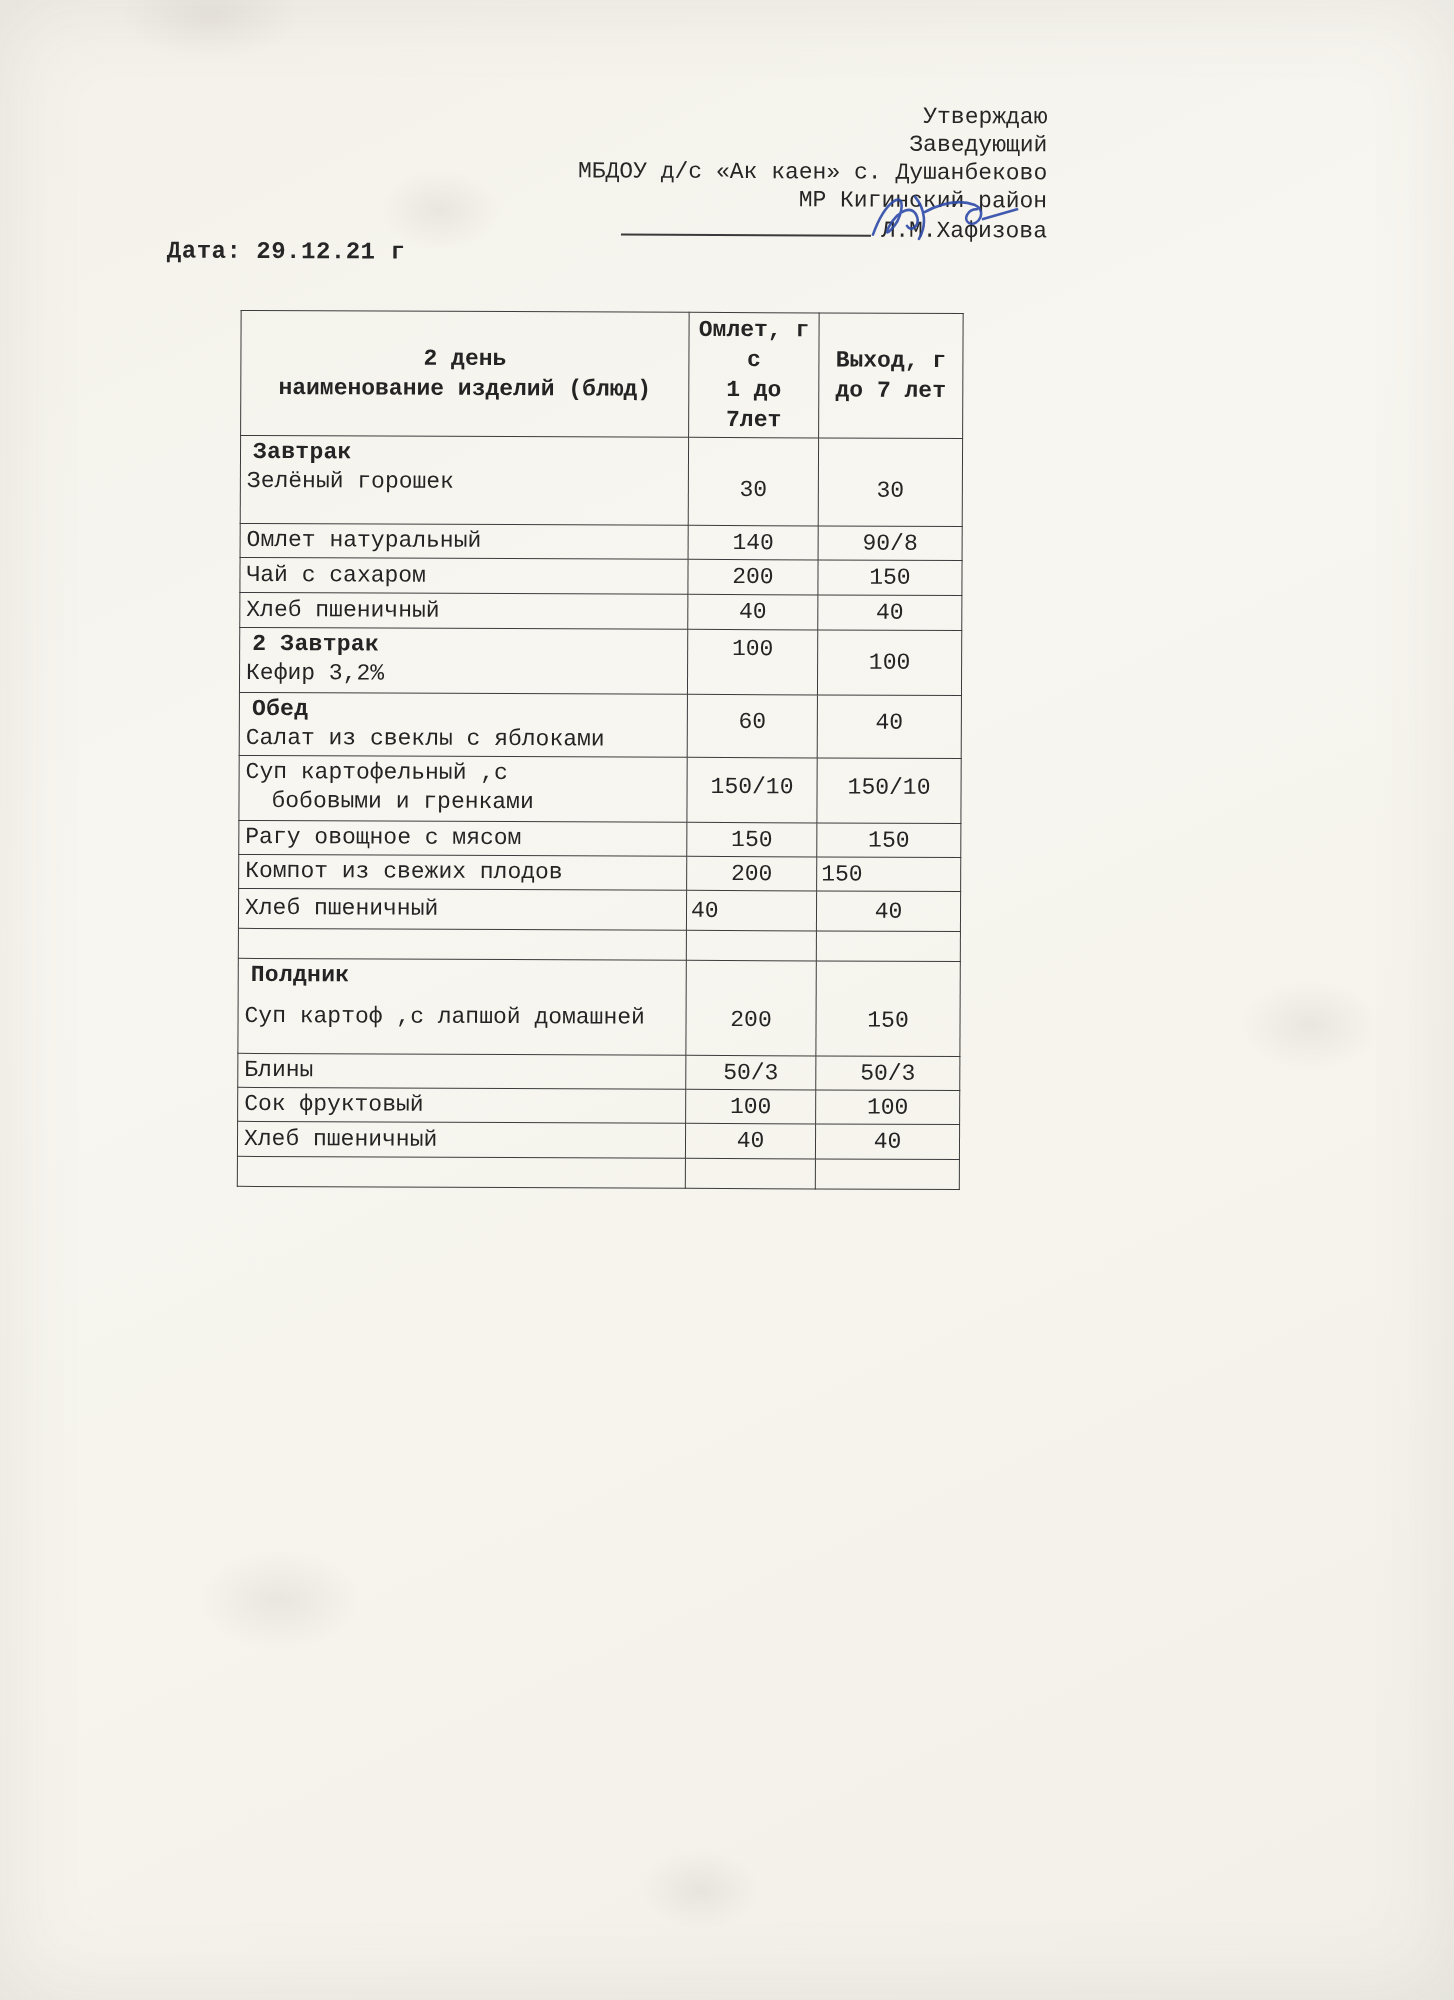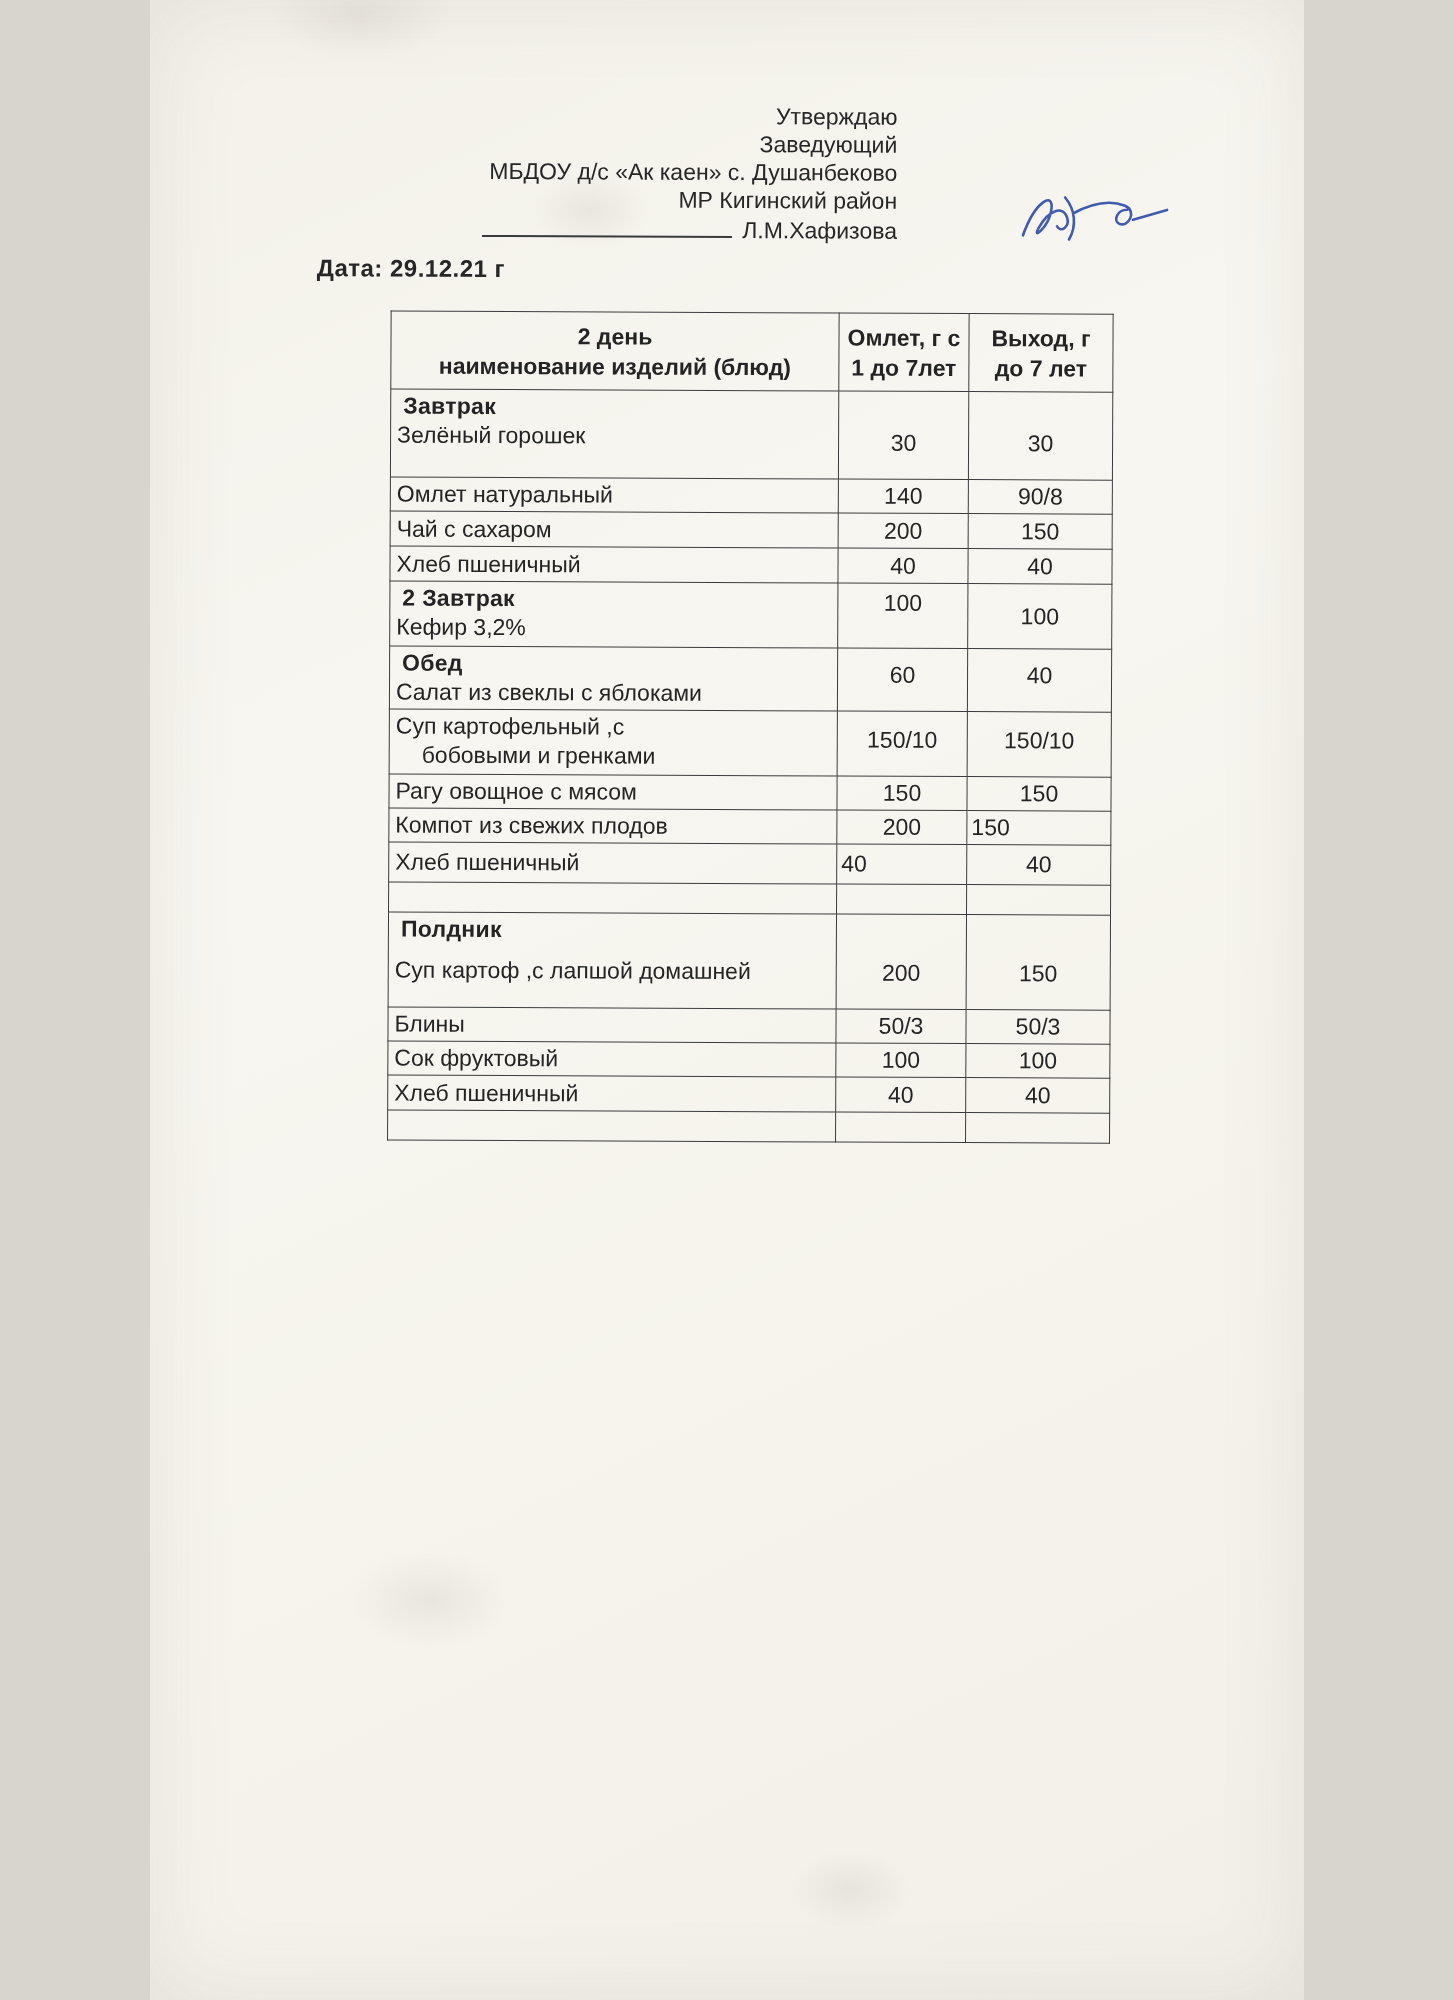--- a/index.html
+++ b/index.html
@@ -2,26 +2,26 @@
 <html><head>
 <meta charset="utf-8">
 <style>
   html, body {
     margin: 0;
     padding: 0;
     background: #d8d5ce;
   }
   .page {
     position: relative;
-    width: 1154px;
+    width: 1454px;
     height: 2000px;
     margin: 0 auto;
     background: linear-gradient(155deg, #f3f1ea 0%, #f8f6f0 35%, #f5f3ec 70%, #f1efe8 100%);
     box-shadow: inset 0 0 90px rgba(95, 90, 75, 0.10);
-    font-family: Liberation Sans, sans-serif;
+    font-family: Liberation Mono, monospace;
     color: #262626;
     overflow: hidden;
   }
   .content {
     position: absolute;
     inset: 0;
     transform: rotate(0.25deg);
     transform-origin: 50% 0;
   }
   .smudge {
@@ -53,21 +53,20 @@
     left: 860px;
     z-index: 3;
   }
   .date-label {
     position: absolute;
     top: 240px;
     left: 168px;
     font-size: 24px;
     font-weight: bold;
     letter-spacing: 0.5px;
-    margin-top: 16px;
   }
   table.menu {
     position: absolute;
     top: 312px;
     left: 242px;
     width: 722px;
     border-collapse: collapse;
     table-layout: fixed;
     font-size: 23px;
     color: #242424;

